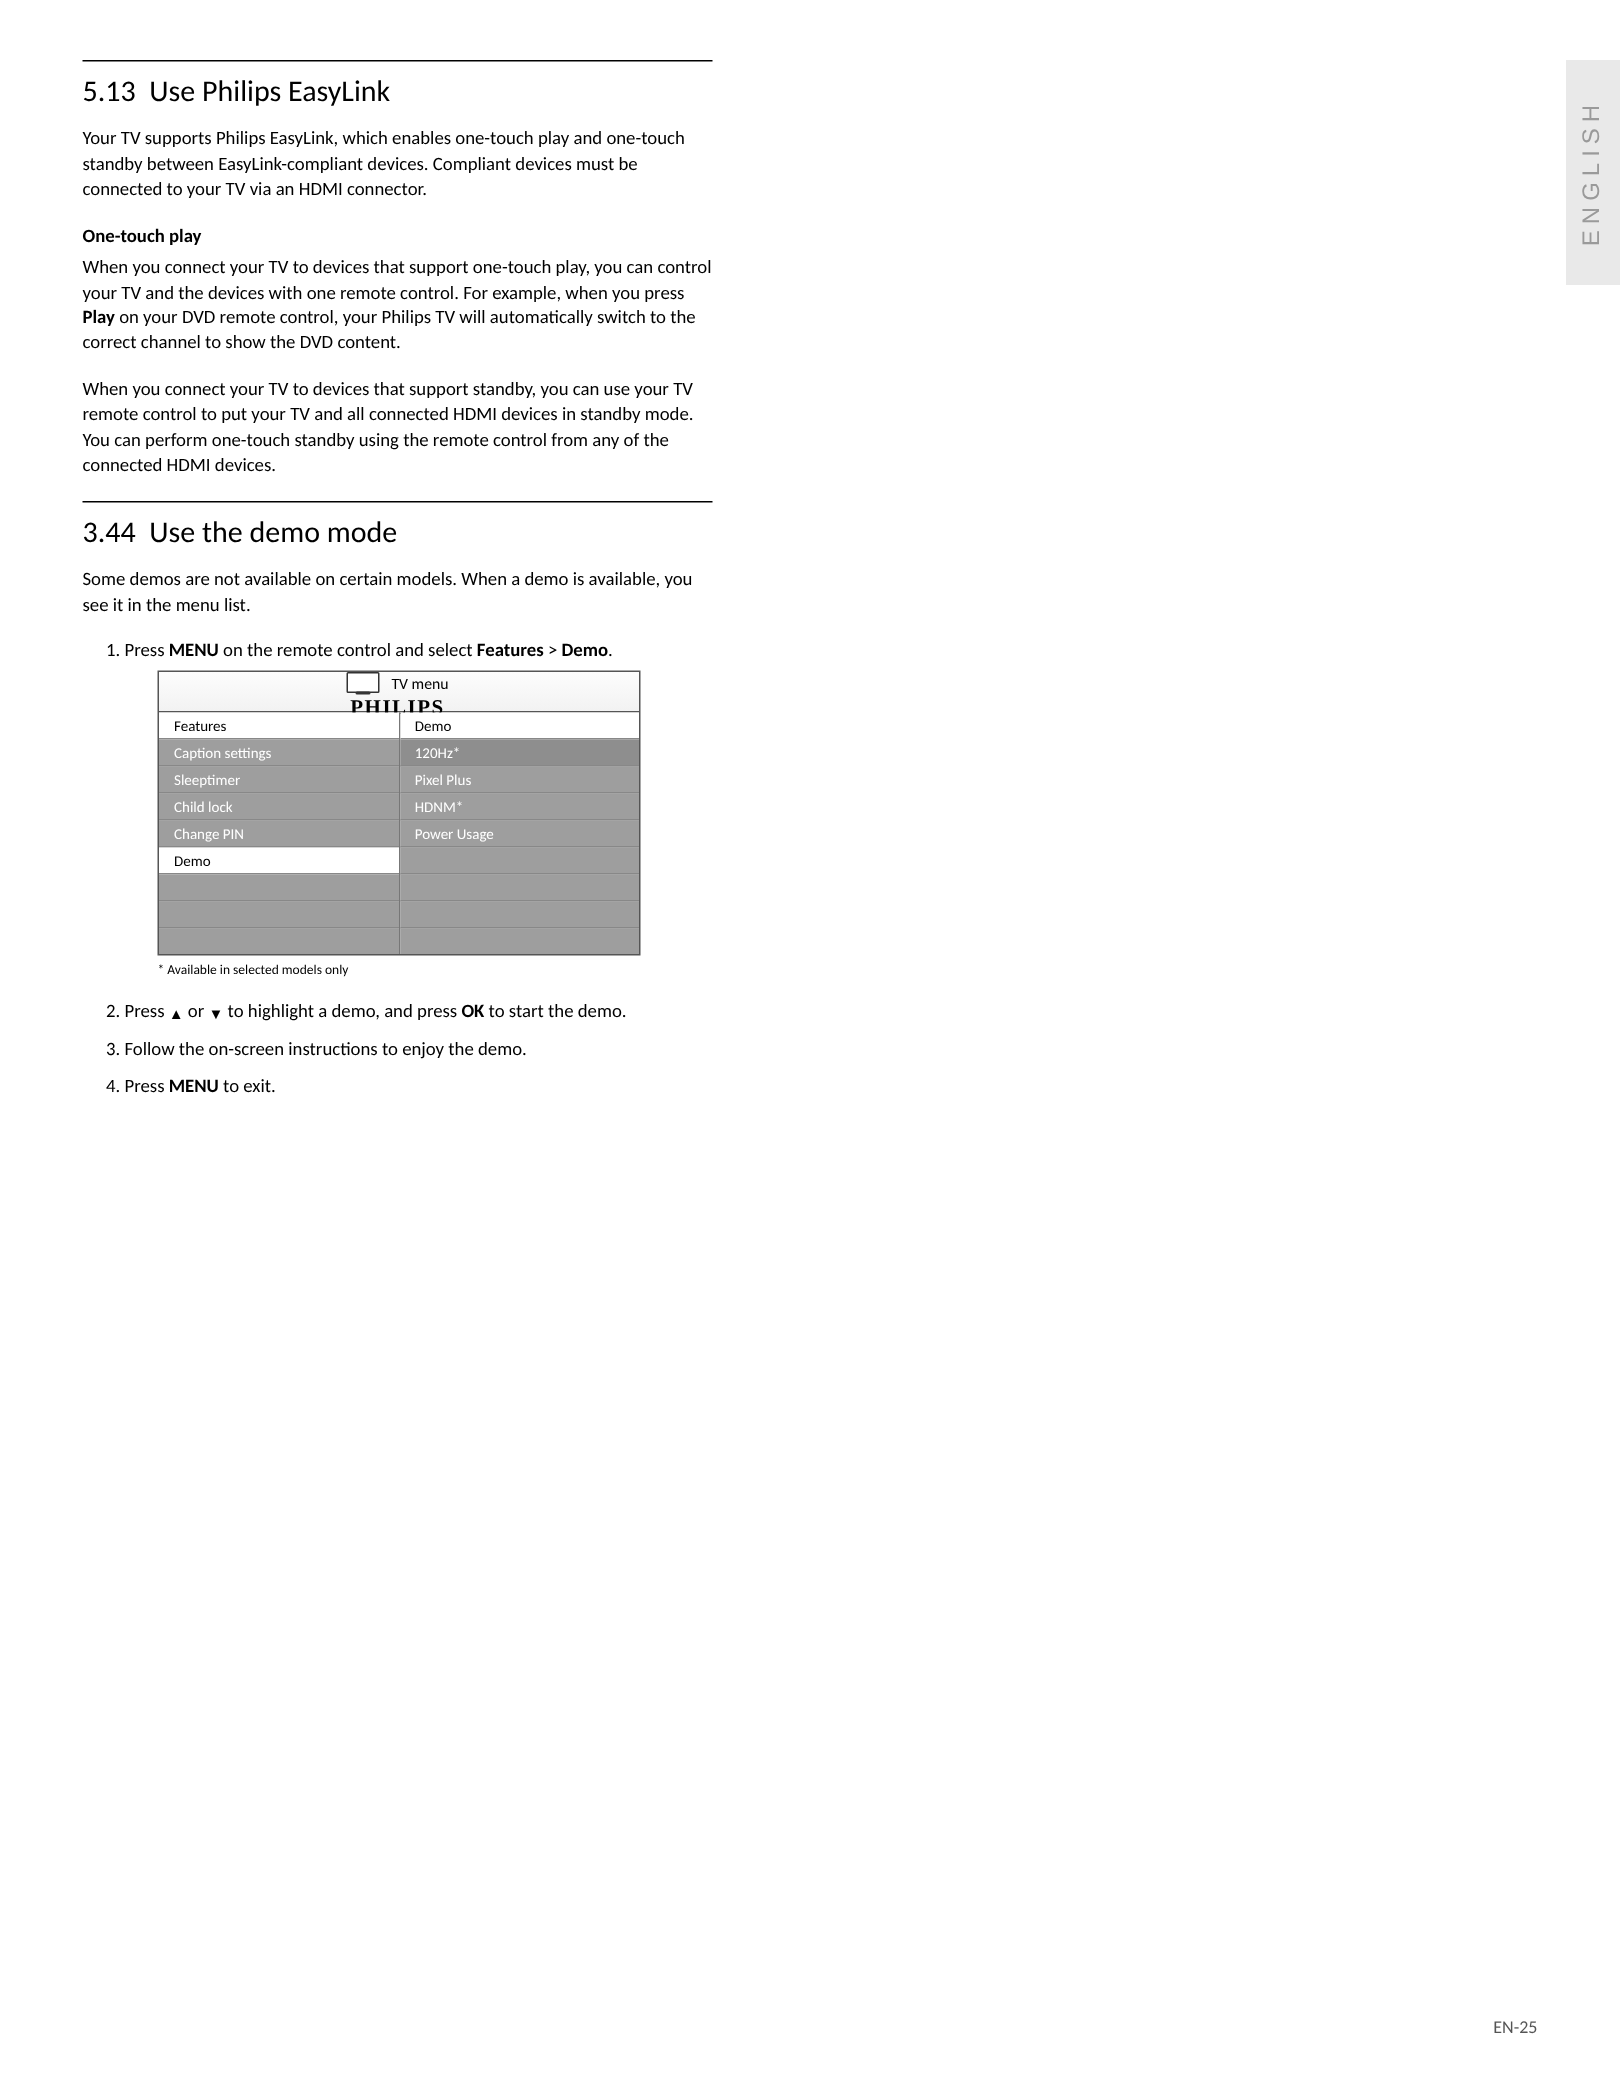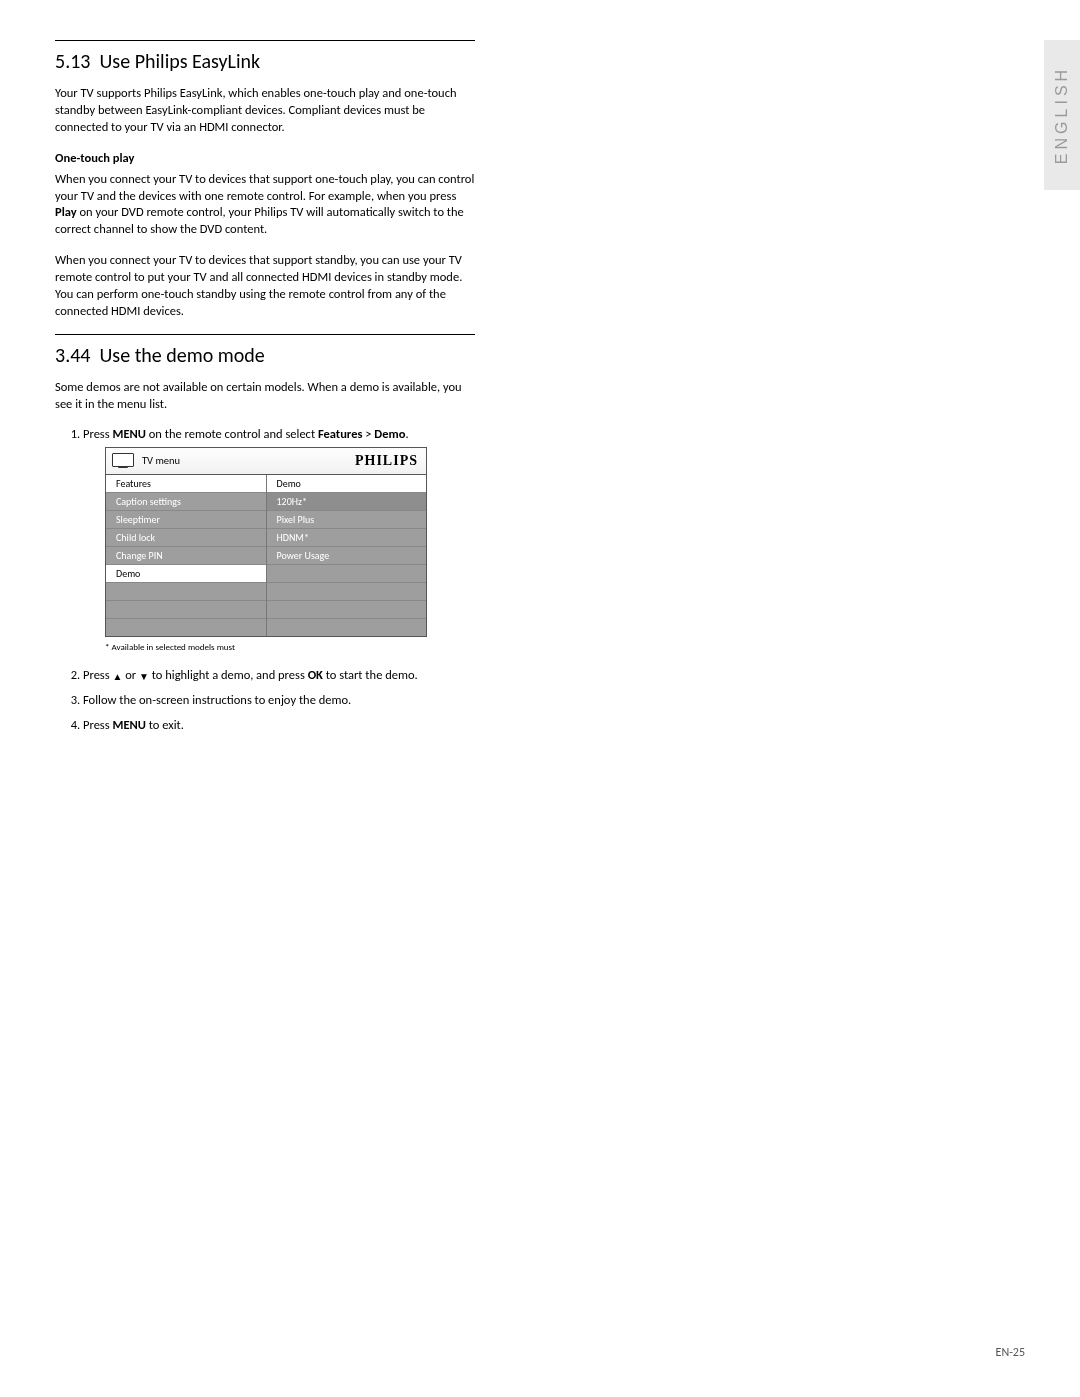--- a/index.html
+++ b/index.html
@@ -64,20 +64,21 @@
     background: #fff;
   }
   .menu-title-row {
     display: flex;
     align-items: center;
     justify-content: space-between;
     height: 26px;
     padding: 0 8px 0 6px;
     border-bottom: 1px solid #555;
     background: linear-gradient(#fdfdfd,#f2f2f2);
+    flex-direction: column;
   }
   .tv-icon {
     width: 22px; height: 16px; position: relative; display:inline-block;
   }
   .tv-icon .screen {
     position:absolute; left:0; top:0; width:20px; height:12px;
     border:1px solid #333; border-radius:1px; background:#fff;
   }
   .tv-icon .stand {
     position:absolute; left:6px; top:13px; width:10px; height:2px;
@@ -227,21 +228,21 @@
                 <div class="menu-cell grey">HDNM*</div>
                 <div class="menu-cell grey">Power Usage</div>
                 <div class="menu-cell empty"></div>
                 <div class="menu-cell empty"></div>
                 <div class="menu-cell empty"></div>
                 <div class="menu-cell empty"></div>
               </div>
             </div>
           </div>
         </div>
-        <div class="menu-note">* Available in selected models must</div>
+        <div class="menu-note">* Available in selected models only</div>
       </li>
 
       <li>
         <span>Press </span><span class="arrow">▲</span><span> or </span><span class="arrow">▼</span><span> to highlight a demo, and press </span><span class="bold">OK</span><span> to start the demo.</span>
       </li>
 
       <li>Follow the on-screen instructions to enjoy the demo.</li>
 
       <li>
         <span>Press </span><span class="bold">MENU</span><span> to exit.</span>

